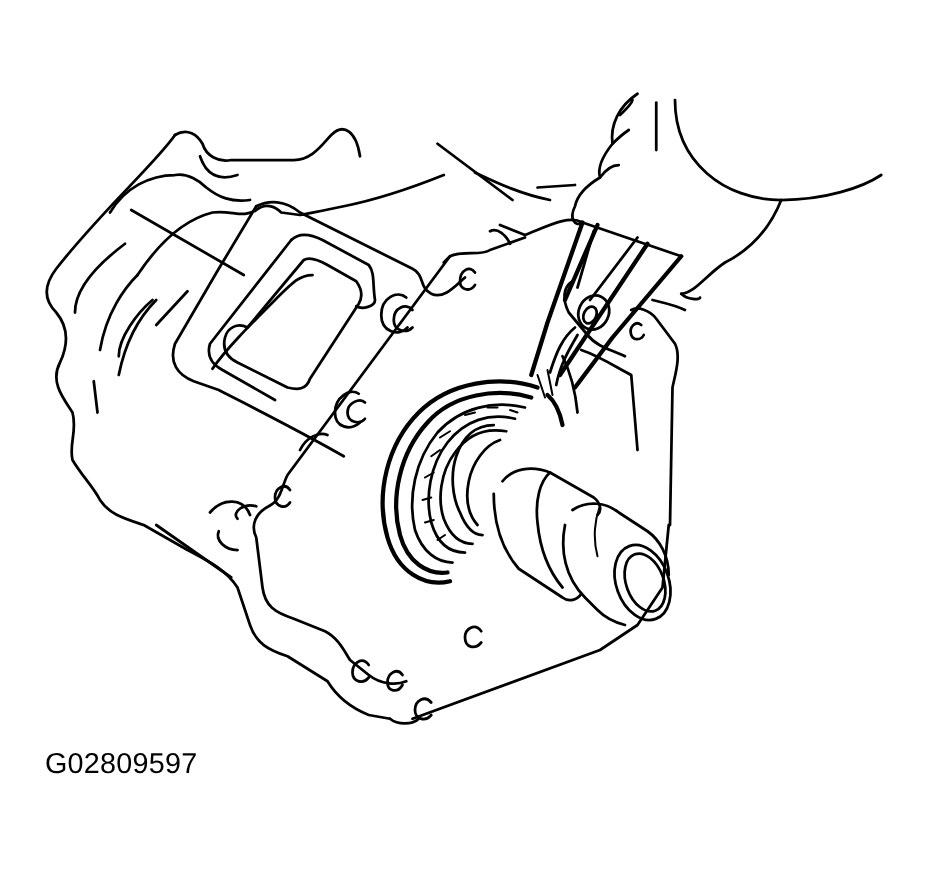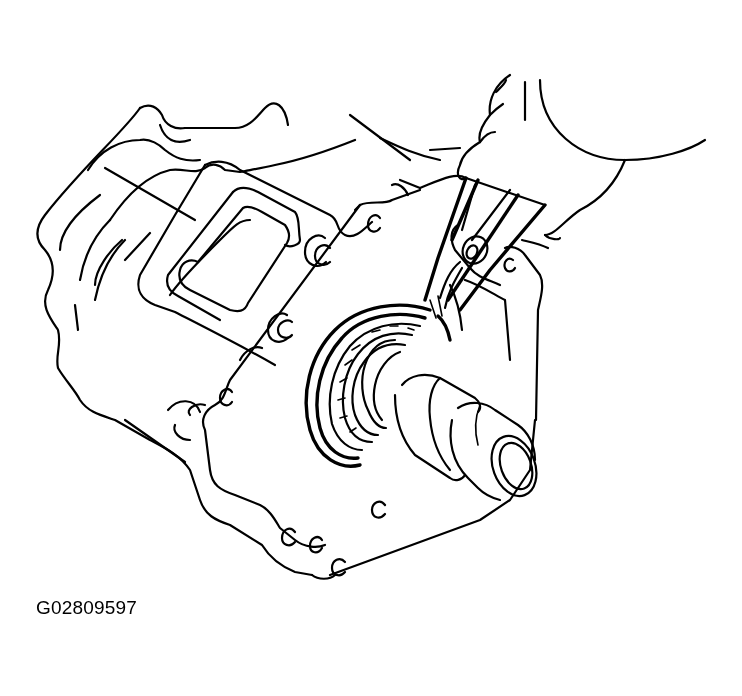--- a/index.html
+++ b/index.html
@@ -2,21 +2,21 @@
 <html><head>
 <meta charset="utf-8">
 <style>
   html, body { margin:0; padding:0; background:#ffffff; }
   body { width:742px; height:696px; position:relative; overflow:hidden; font-family:"Liberation Sans", sans-serif; }
   #figure { position:absolute; left:0; top:0; width:742px; height:696px; }
   #figure svg { width:742px; height:696px; display:block; }
   #figure path, #figure ellipse, #figure line, #figure circle, #figure polyline { fill:none; stroke:#000; stroke-width:2.2; stroke-linecap:round; stroke-linejoin:round; }
   #figure .thick { stroke-width:3.4; }
   #figure .thin { stroke-width:1.6; }
-  #caption { position:absolute; left:36px; top:597px; font-size:19px; color:#000; letter-spacing:0.2px; }
+  #caption { position:absolute; left:36px; top:597px; font-size:23px; color:#000; letter-spacing:0.2px; }
 </style>
 </head>
 <body>
 
 <div id="figure">
 <svg viewBox="0 0 742 696" xmlns="http://www.w3.org/2000/svg">
 
   <g>
     <path d="M140,108 C125,130 80,170 45,215 C35,228 35,240 45,250 C55,262 55,275 48,290 C40,305 50,318 58,330 C62,345 55,355 58,368 C65,380 75,390 80,400 C88,412 100,415 115,420 L150,440 C165,448 180,455 190,470 L200,500 C205,515 215,520 230,525 L262,545 C270,558 280,566 295,572 L312,575"></path>
     <path d="M140,108 C150,102 158,108 162,115 C165,125 175,130 185,128 L235,128 C250,128 258,115 265,108 C275,98 285,105 288,125"></path>

